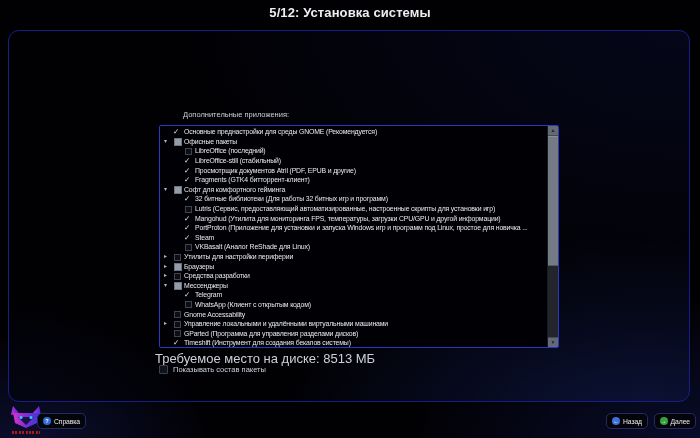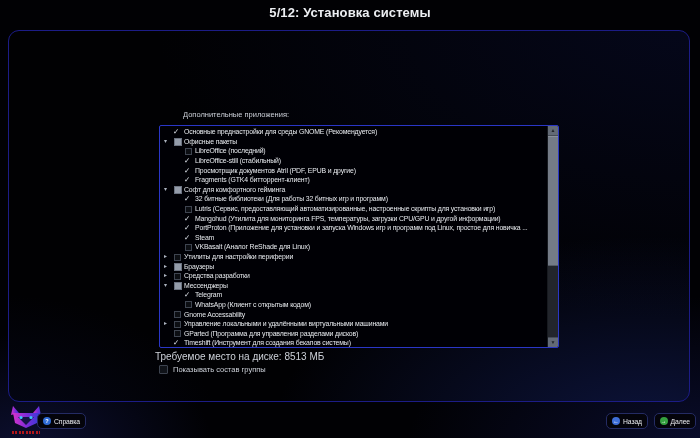--- a/index.html
+++ b/index.html
@@ -66,21 +66,21 @@
     position:absolute;left:0;width:100%;height:9px;background:#636a76;
     color:#23262d;font-size:5px;line-height:9px;text-align:center;
   }
   .sb-btn.up{top:0;border-bottom:1px solid #454b56;}
   .sb-btn.down{bottom:0;border-top:1px solid #454b56;}
   .sb-thumb{
     position:absolute;left:0;top:10px;width:100%;height:128px;
     background:#747b87;border-top:1px solid #8a909b;border-bottom:1px solid #555b65;
   }
   .req-label{
-    position:absolute;left:146px;top:320px;font-size:10px;color:#cdd1d9;
+    position:absolute;left:146px;top:320px;font-size:13px;color:#cdd1d9;
   }
   .group-row{
     position:absolute;left:150px;top:334px;display:flex;align-items:center;gap:5px;
   }
   .group-cb{
     width:7px;height:7px;border:1px solid #3c424e;background:#101319;border-radius:1px;
   }
   .group-label{font-size:7.5px;color:#cdd1d9;}
   .footer{position:absolute;left:0;bottom:0;width:100%;height:36px;}
   .logo{position:absolute;left:10px;bottom:5px;width:32px;height:28px;}
@@ -236,21 +236,21 @@
       <div class="sb-btn up">▲</div>
       <div class="sb-thumb"></div>
       <div class="sb-btn down">▼</div>
     </div>
   </div>
 
   <div class="req-label">Требуемое место на диске: 8513 МБ</div>
 
   <div class="group-row">
     <div class="group-cb"></div>
-    <div class="group-label">Показывать состав группы</div>
+    <div class="group-label">Показывать состав пакеты</div>
   </div>
 </div>
 
 <div class="footer">
   <svg class="logo" viewBox="0 0 32 28">
     <defs>
       <linearGradient id="lg" x1="0" y1="0" x2="1" y2="0">
         <stop offset="0" stop-color="#d633cc"></stop>
         <stop offset=".55" stop-color="#7a2bd8"></stop>
         <stop offset="1" stop-color="#3a3ad8"></stop>

